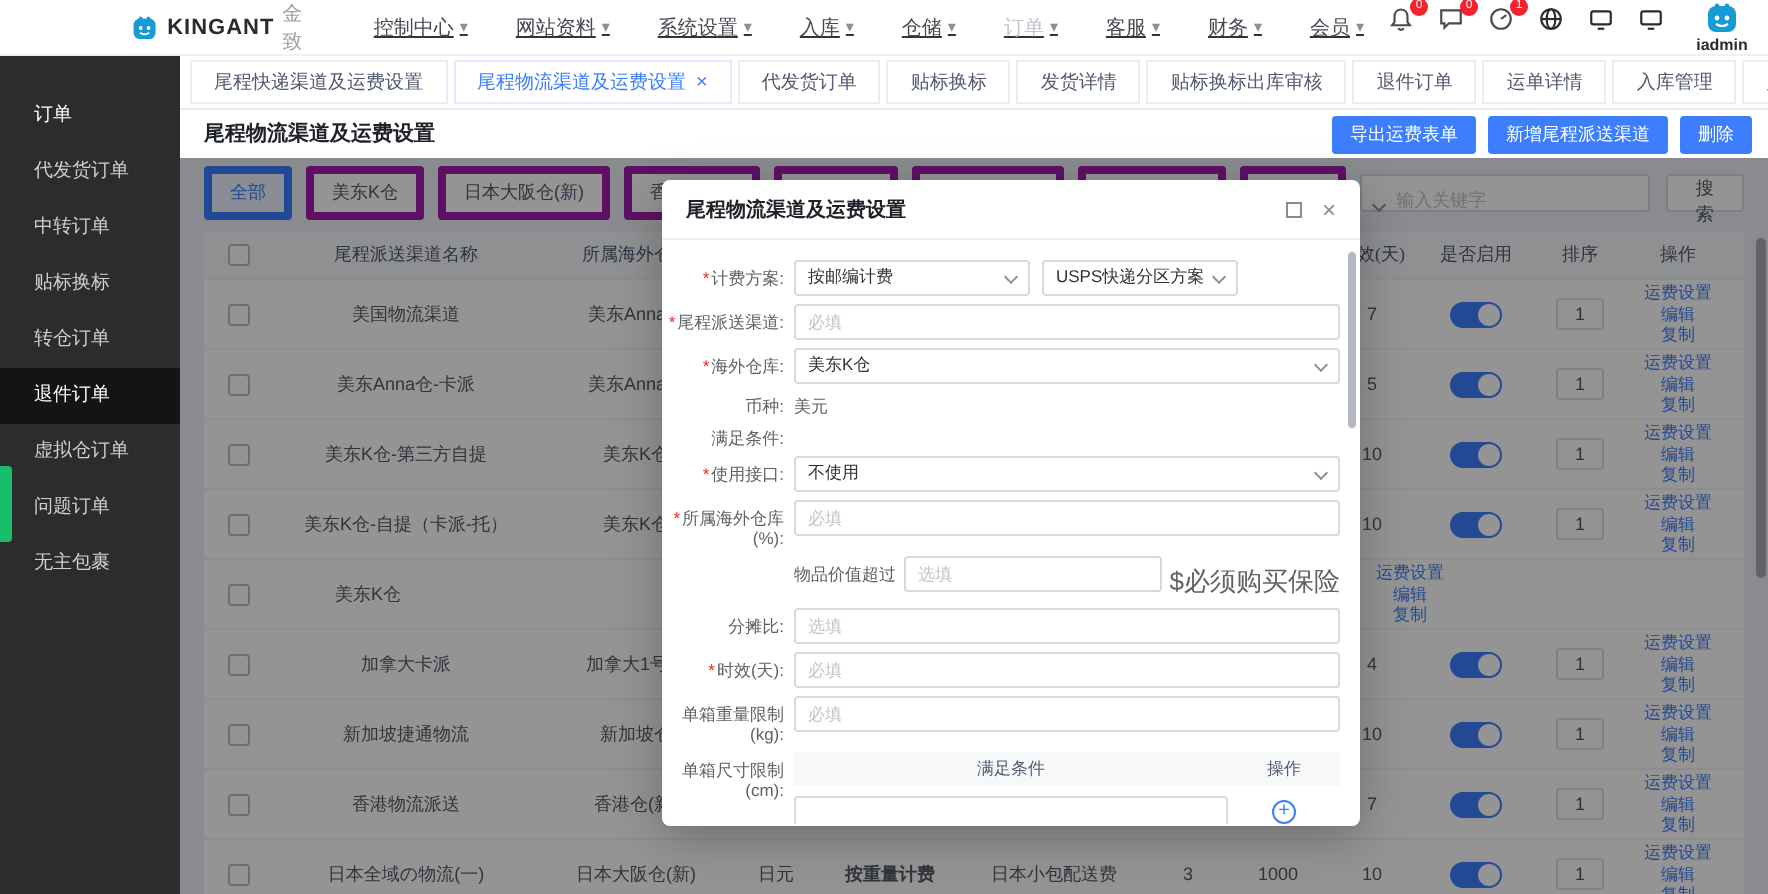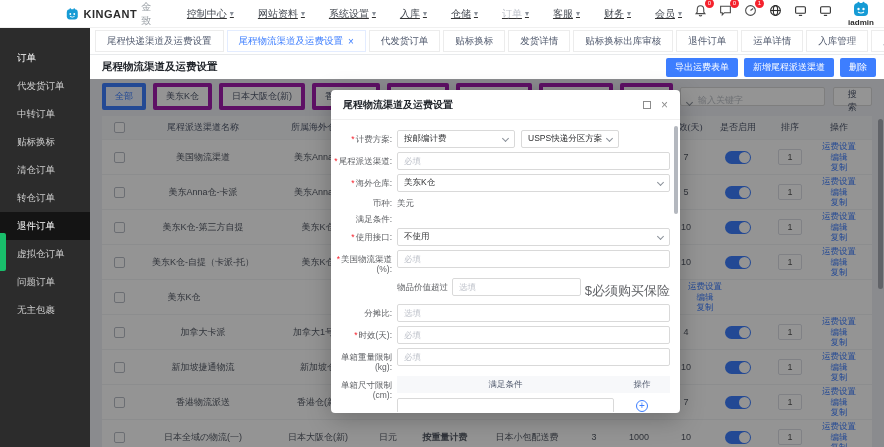--- a/index.html
+++ b/index.html
@@ -224,21 +224,20 @@
       <span class="username">iadmin</span>
     </div>
   </div>
 </div>
 
 <div id="sidebar">
     <div class="side-item first">订单</div>
     <div class="side-item">代发货订单</div>
     <div class="side-item">中转订单</div>
     <div class="side-item">贴标换标</div>
-    <div class="side-item">清仓订单</div>
     <div class="side-item">转仓订单</div>
     <div class="side-item active">退件订单</div>
     <div class="side-item">虚拟仓订单</div>
     <div class="side-item">问题订单</div>
     <div class="side-item">无主包裹</div>
   </div>
 <div id="green-widget"></div>
 
 <div id="tabbar">
   <div id="tabs-holder" style="display:flex;align-items:center;">
@@ -622,21 +621,21 @@
       <div class="flabel"><span class="req">*</span><span>使用接口:</span></div>
       <div class="fctrl">
         <div class="sel sel-full">
           <span>不使用</span>
           <span class="chev"></span>
         </div>
       </div>
     </div>
 
     <div class="frow">
-      <div class="flabel"><span class="req">*</span><span>美国物流渠道 (%):</span></div>
+      <div class="flabel"><span class="req">*</span><span>所属海外仓库 (%):</span></div>
       <div class="fctrl">
           <input class="fin" placeholder="必填" style="">
         </div>
     </div>
 
     <div class="frow">
       <div class="flabel"></div>
       <div class="fctrl">
         <span class="fprefix">物品价值超过</span>
         <input class="fin" placeholder="选填" style="">

